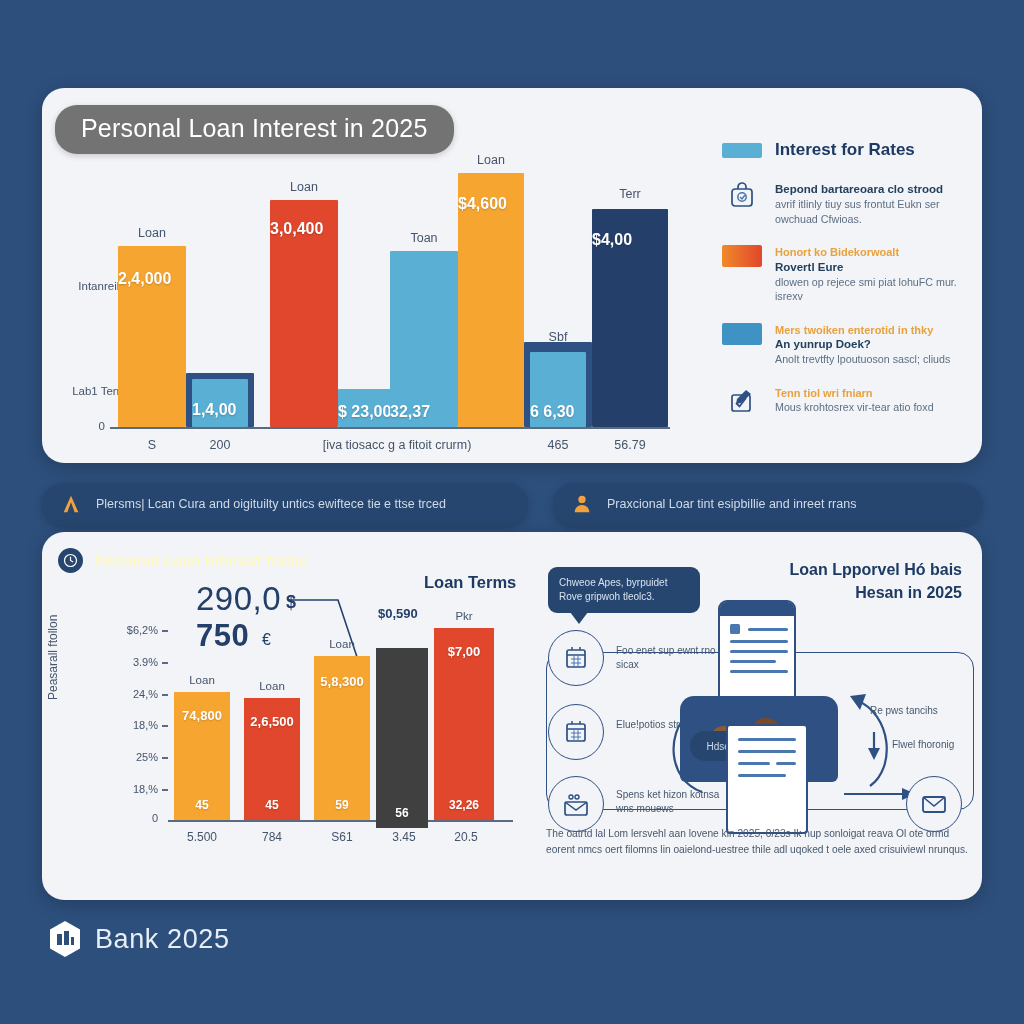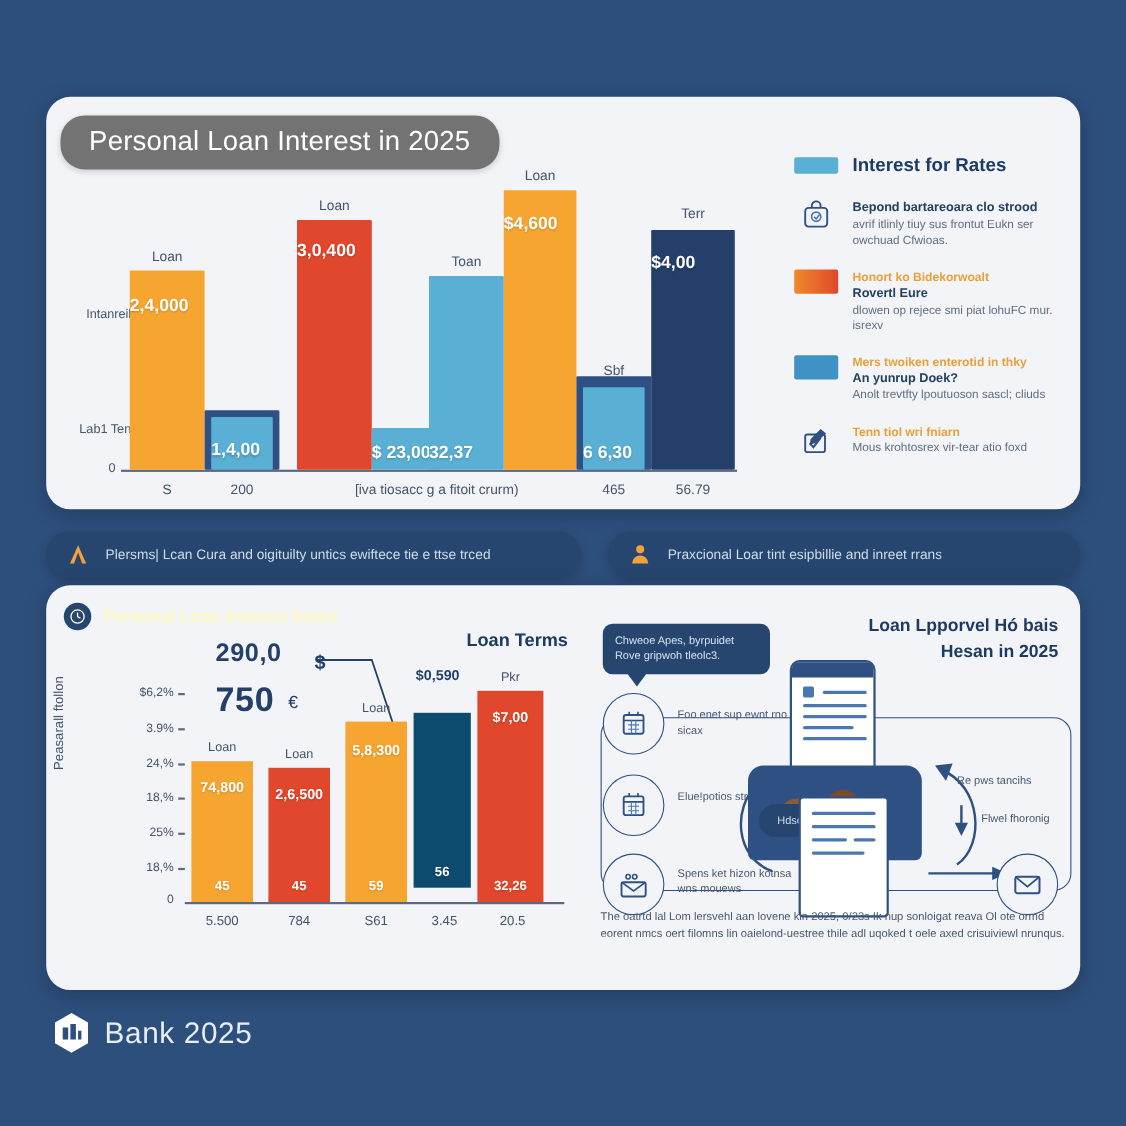--- a/index.html
+++ b/index.html
@@ -81,21 +81,21 @@
   .banner-txt { font-size: 12.5px; color: #cfdbe9; white-space: nowrap; overflow: hidden; }
 
   
   #bl-head { position: absolute; left: 58px; top: 548px; display: flex; align-items: center; gap: 11px; }
   .circ-ico {
     width: 25px; height: 25px; border-radius: 50%;
     background: #27466f; display:flex; align-items:center; justify-content:center; flex:none;
   }
   #bl-head-txt { font-size: 15.5px; font-weight: bold; color: #fef9c3; }
 
-  #bl-big1 { position: absolute; left: 196px; top: 580px; font-size: 23px; font-weight: bold; color: #24406a; letter-spacing:.5px;}
+  #bl-big1 { position: absolute; left: 196px; top: 580px; font-size: 33px; font-weight: normal; color: #24406a; letter-spacing:.5px;}
   #bl-big2 { position: absolute; left: 196px; top: 618px; font-size: 31px; font-weight: bold; color: #24406a; letter-spacing:.5px;}
   #bl-terms{ position: absolute; left: 424px; top: 573px; font-size: 16.5px; font-weight: bold; color: #1d3a63; }
   #bl-ylabel {
     position: absolute; left: 46px; top: 700px;
     font-size: 12px; color: #44546b;
     transform: rotate(-90deg); transform-origin: left top;
     white-space: nowrap;
   }
   #bl-xaxis { left: 168px; top: 820px; width: 345px; height: 2px; }
   .bl-ylab { position:absolute; font-size: 11px; color:#44546b; text-align:right; white-space:nowrap; }
@@ -349,21 +349,21 @@
     <div class="bl-val" style="top:16px;">2,6,500</div>
     <div class="bl-in" style="bottom:8px;">45</div>
   </div>
 
   <div class="bl-bar" style="left:314px;width:56px;height:164px;top:656px;background:#f6a530;">
     <div class="bl-cap" style="top:-18px;">Loan</div>
     <div class="bl-val" style="top:18px;">5,8,300</div>
     <div class="bl-in" style="bottom:8px;">59</div>
   </div>
 
-  <div class="bl-bar" style="left:376px;width:52px;height:159px;top:648px;background:#0c4a6e;">
+  <div class="bl-bar" style="left:376px;width:52px;height:180px;top:648px;background:#404040;">
     <div class="bl-in" style="bottom:8px;">56</div>
   </div>
 
   <div class="bl-bar" style="left:434px;width:60px;height:192px;top:628px;background:#e0472c;">
     <div class="bl-cap" style="top:-18px;">Pkr</div>
     <div class="bl-val" style="top:16px;">$7,00</div>
     <div class="bl-in" style="bottom:8px;">32,26</div>
   </div>
 
   <div class="bl-xlab" style="left:172px;top:830px;width:60px;">5.500</div>

